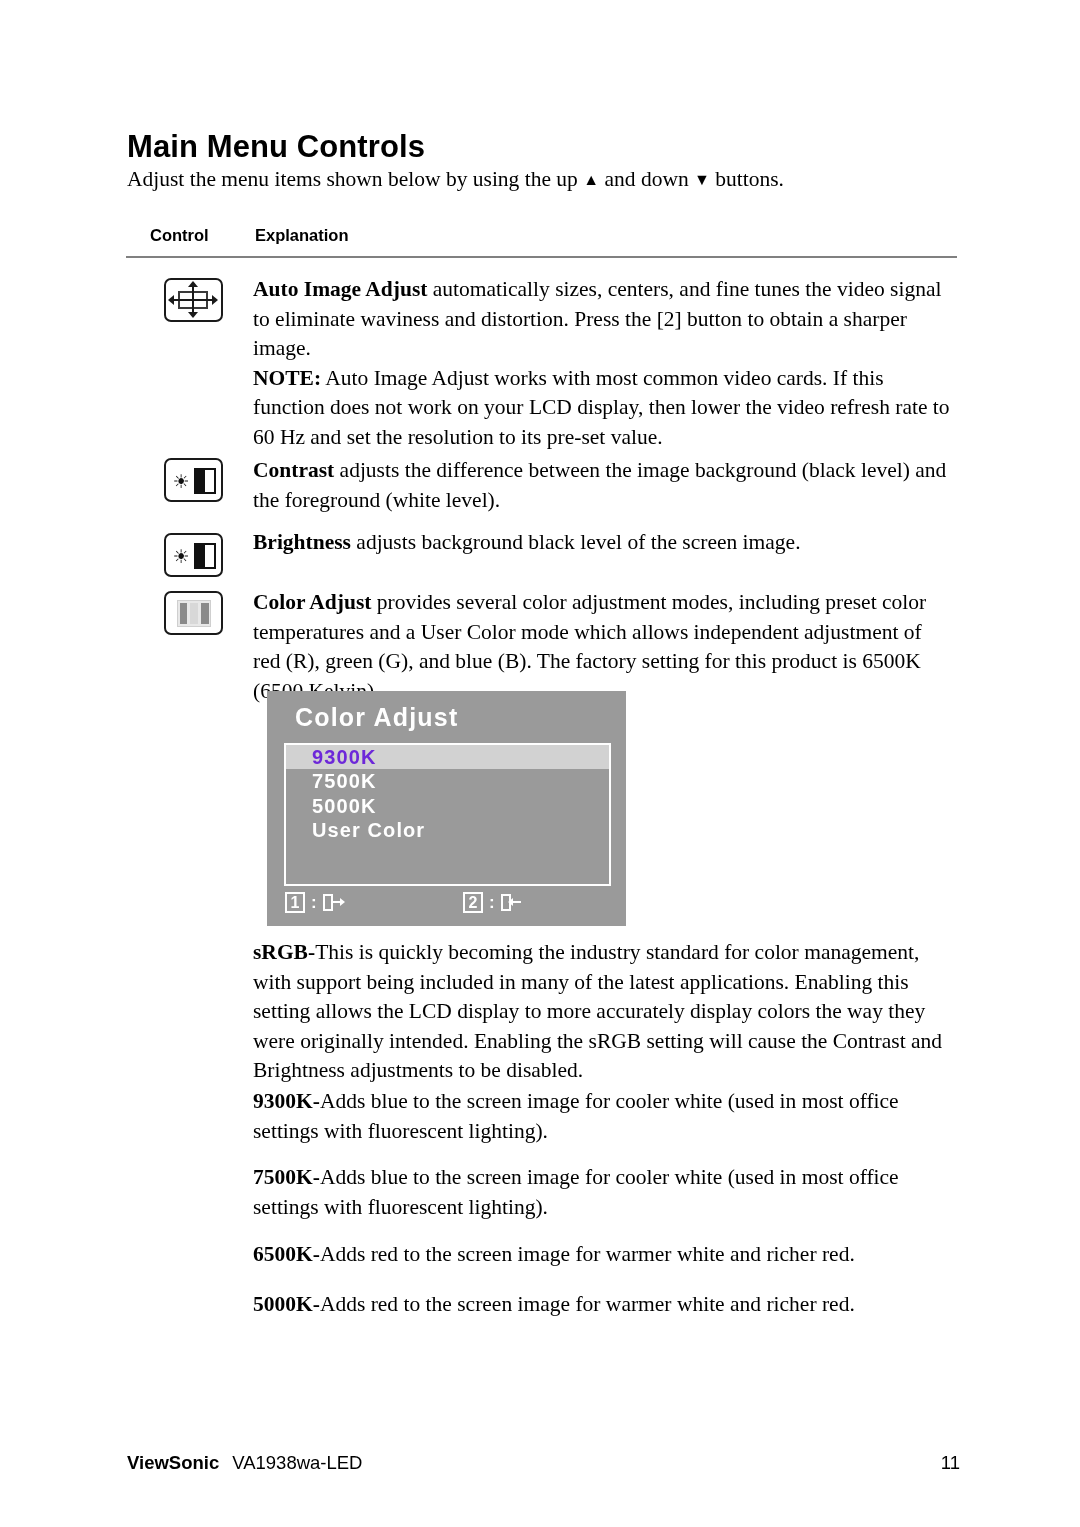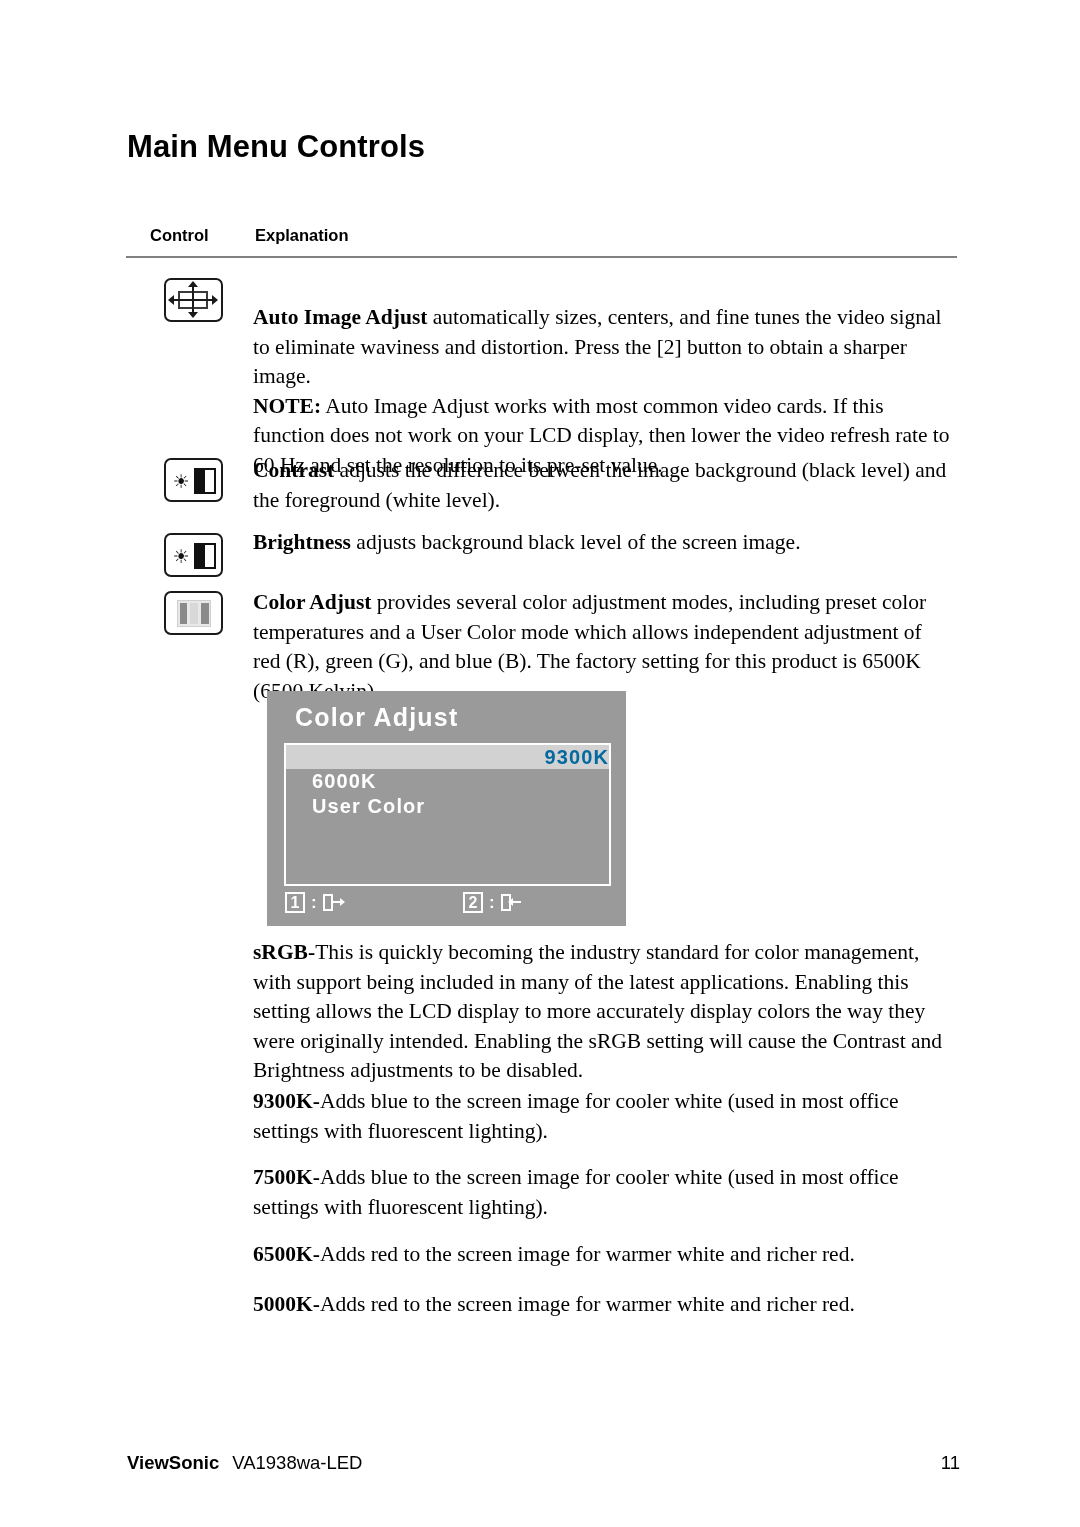--- a/index.html
+++ b/index.html
@@ -221,22 +221,21 @@
     padding-left: 26px;
     font-size: 20px;
     font-weight: bold;
     letter-spacing: 1.1px;
     color: #ffffff;
     background: #9a9a9a;
     white-space: nowrap;
   }
   .osd-item.selected {
     background: #d2d2d2;
-    color: #0369a1;
-    text-align: right;
+    color: #6d28d9;
   }
   .osd-footer {
     position: absolute;
     left: 17px;
     top: 200px;
     width: 327px;
     height: 28px;
   }
   .osd-key {
     position: absolute;
@@ -317,38 +316,41 @@
     font-size: 18.5px;
   }
 </style>
 </head>
 <body>
 
 <div class="page">
 
   <h1 class="page-title">Main Menu Controls</h1>
 
+  <div class="intro">
+    <span>Adjust the menu items shown below by using the up </span><span class="glyph">▲</span><span> and down </span><span class="glyph">▼</span><span> buttons.</span>
+  </div>
 
   <div class="col-head control">Control</div>
   <div class="col-head explanation">Explanation</div>
   <div class="head-rule"></div>
 
   <div class="row" style="top:275px;height:165px;">
     <div class="icon-cell" style="top:3px;">
       <div class="icon-box ico-autoadjust">
         <div class="inner-rect"></div>
         <div class="h-line"></div>
         <div class="v-line"></div>
         <div class="arr left"></div>
         <div class="arr right"></div>
         <div class="arr up"></div>
         <div class="arr down"></div>
       </div>
     </div>
-    <div class="text-cell" style="top:0;margin-top:28px;">
+    <div class="text-cell" style="top:0;">
       <b>Auto Image Adjust</b><span> automatically sizes, centers, and fine tunes the video signal to eliminate waviness and distortion. Press the [2] button to obtain a sharper image.</span><br>
       <b>NOTE:</b><span> Auto Image Adjust works with most common video cards. If this function does not work on your LCD display, then lower the video refresh rate to 60 Hz and set the resolution to its pre-set value.</span>
     </div>
   </div>
 
   <div class="row" style="top:456px;height:70px;">
     <div class="icon-cell" style="top:2px;">
       <div class="icon-box ico-contrast">
         <div class="sun">☀</div>
         <div class="swatch"></div>
@@ -383,21 +385,22 @@
     </div>
     <div class="text-cell" style="top:0;">
       <b>Color Adjust</b><span> provides several color adjustment modes, including preset color temperatures and a User Color mode which allows independent adjustment of red (R), green (G), and blue (B). The factory setting for this product is 6500K (6500 Kelvin).</span>
     </div>
   </div>
 
   <div class="osd">
     <div class="osd-title">Color Adjust</div>
     <div class="osd-list">
       <div class="osd-item selected">9300K</div>
-      <div class="osd-item">6000K</div>
+      <div class="osd-item">7500K</div>
+      <div class="osd-item">5000K</div>
       <div class="osd-item">User Color</div>
     </div>
     <div class="osd-footer">
       <div class="osd-key k1">
         <span class="num">1</span>
         <span class="colon">:</span>
         <span class="pageicon">
           <span class="sheet"></span>
             <span class="shaft"></span>
             <span class="tip"></span>

